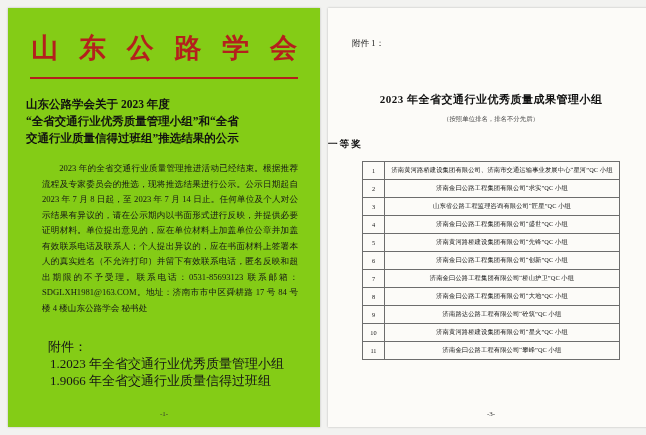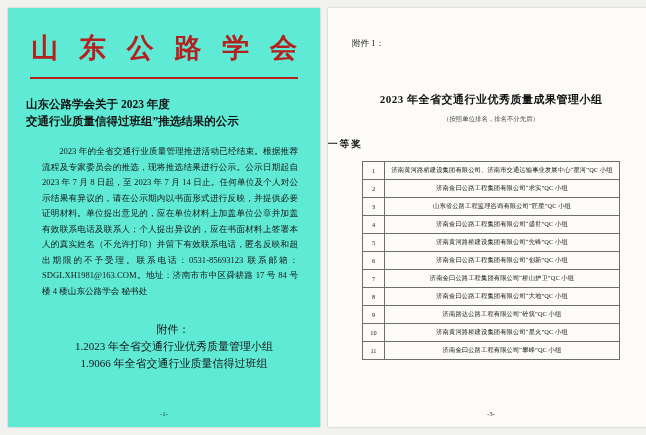--- a/index.html
+++ b/index.html
@@ -20,21 +20,21 @@
     background: #f2f2f0;
   }
 
   
   .left-page {
     position: absolute;
     left: 8px;
     top: 8px;
     width: 312px;
     height: 419px;
-    background: #5eead4;
+    background: #84cc16;
     box-shadow: 0 0 2px rgba(0,0,0,0.25);
     overflow: hidden;
   }
   .masthead {
     margin-top: 22px;
     text-align: center;
     color: #b4201d;
     font-family: "Liberation Serif", "DejaVu Serif", serif;
     font-size: 27px;
     font-weight: bold;
@@ -63,24 +63,23 @@
     color: #161616;
     text-align: justify;
     text-justify: inter-ideograph;
   }
   .doc-body p {
     margin: 0 0 0 12px;
     text-indent: 2em;
   }
   .attach-block {
     margin: 22px 22px 0 40px;
-    font-size: 11px;
+    font-size: 13px;
     line-height: 17px;
     color: #161616;
-    text-align: center;
   }
   .attach-block .attach-line {
     text-indent: 0;
   }
   .attach-block .attach-item {
     margin-left: 2px;
   }
   .page-number {
     position: absolute;
     bottom: 9px;
@@ -160,20 +159,21 @@
 <body>
 
 <div class="page-wrap">
 
   <div class="left-page">
     <div class="masthead">山 东 公 路 学 会</div>
     <div class="masthead-rule"></div>
 
     <div class="doc-title">
       <div>山东公路学会关于 2023 年度</div>
+      <div>“全省交通行业优秀质量管理小组”和“全省</div>
       <div>交通行业质量信得过班组”推选结果的公示</div>
     </div>
 
     <div class="doc-body">
       <p>2023 年的全省交通行业质量管理推进活动已经结束。根据推荐流程及专家委员会的推选，现将推选结果进行公示。公示日期起自 2023 年 7 月 8 日起，至 2023 年 7 月 14 日止。任何单位及个人对公示结果有异议的，请在公示期内以书面形式进行反映，并提供必要证明材料。单位提出意见的，应在单位材料上加盖单位公章并加盖有效联系电话及联系人；个人提出异议的，应在书面材料上签署本人的真实姓名（不允许打印）并留下有效联系电话，匿名反映和超出期限的不予受理。联系电话：0531-85693123 联系邮箱：SDGLXH1981@163.COM。地址：济南市市中区舜耕路 17 号 84 号楼 4 楼山东公路学会 秘书处</p>
     </div>
 
     <div class="attach-block">
       <div class="attach-line">附件：</div>
       <div class="attach-item">1.2023 年全省交通行业优秀质量管理小组</div>

